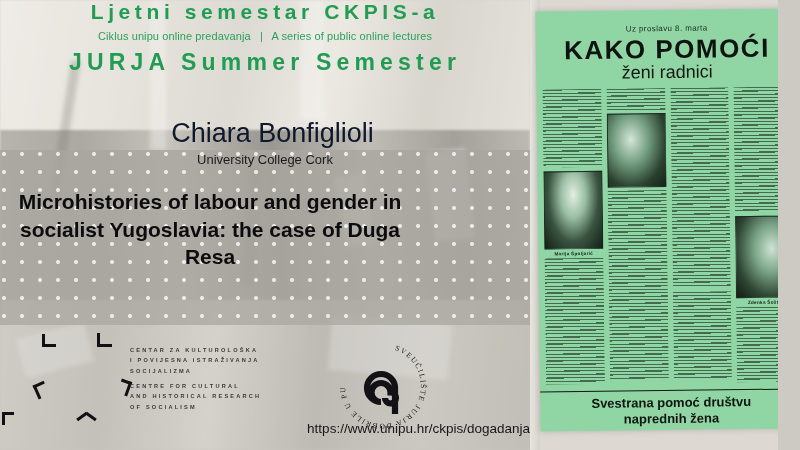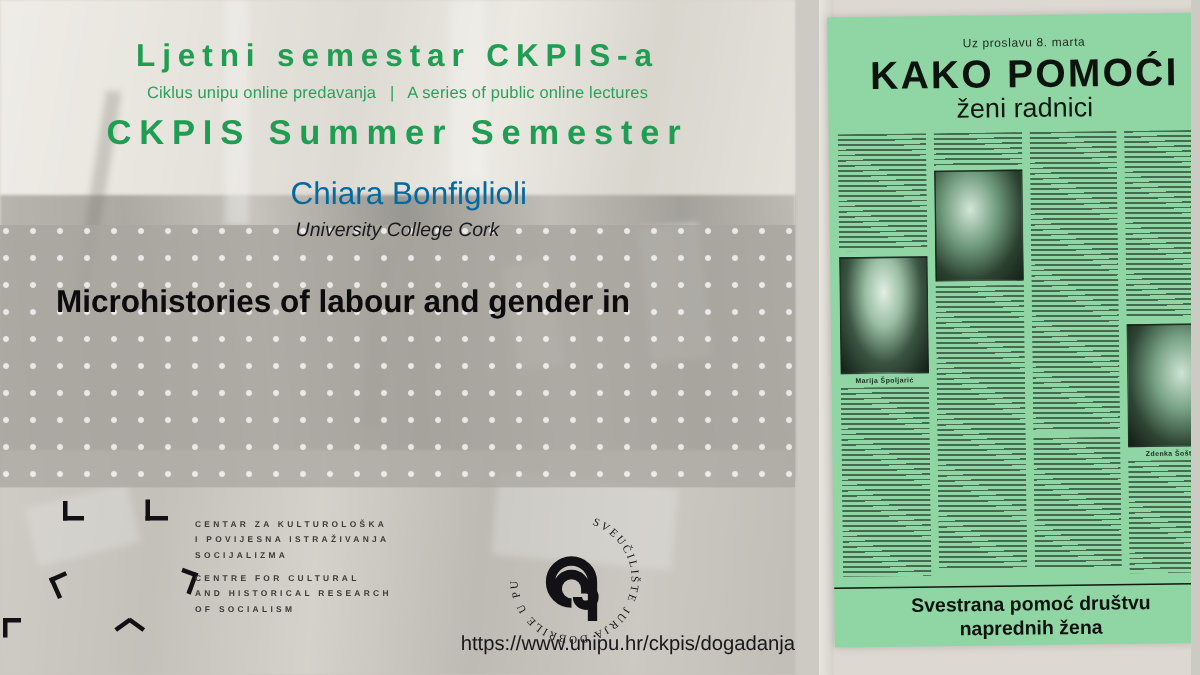--- a/index.html
+++ b/index.html
@@ -47,38 +47,38 @@
   .dotband.mid{top:150px;height:175px;}
   .plainband{
     position:absolute;left:0;width:530px;
     background:rgba(185,183,176,.55);
   }
 
   
   .hdr{position:absolute;left:0;top:0;width:530px;text-align:center;}
   .hdr-line1{
     color:#1f9d52;font-weight:bold;font-size:21px;letter-spacing:4.6px;
-    margin-top:26px;white-space:nowrap;
+    white-space:nowrap;
   }
   .hdr-sub{
     color:#2aa15b;font-size:11px;margin-top:6px;letter-spacing:.1px;
   }
   .hdr-sub .sep{padding:0 6px;}
   .hdr-line2{
     color:#1f9d52;font-weight:bold;font-size:23px;letter-spacing:5.2px;
     margin-top:7px;white-space:nowrap;
   }
 
   
   .speaker{position:absolute;left:0;top:118px;width:530px;text-align:center;}
-  .speaker-name{font-size:21px;color:#0369a1;margin-left:15px;}
-  .speaker-aff{font-size:13px;color:#1b1a1e;margin-top:3px;font-style:italic;}
-
-  
-  .talk{position:absolute;left:0;top:188px;width:420px;text-align:right;}
+  .speaker-name{font-size:27px;color:#0f172a;margin-left:15px;}
+  .speaker-aff{font-size:13px;color:#1b1a1e;margin-top:3px;}
+
+  
+  .talk{position:absolute;left:0;top:188px;width:420px;text-align:center;}
   .talk-line{font-size:21px;font-weight:bold;color:#0c0b0e;line-height:1.32;}
 
   
   .infobox{
     position:absolute;left:118px;top:261px;width:296px;
     background:#1e7a45;color:#ffffff;text-align:center;
     padding:6px 0 8px 0;box-sizing:border-box;
   }
   .infobox div{font-size:13.5px;line-height:1.48;}
 
@@ -98,21 +98,21 @@
   .unilogo{position:absolute;left:333px;top:336px;width:100px;height:100px;}
 
   
   .booturl{
     position:absolute;left:0;top:421px;width:530px;text-align:right;
     font-size:13.5px;color:#17161a;
   }
 
   
   .clip{
-    position:absolute;left:546px;top:0;width:248px;height:450px;
+    position:absolute;left:530px;top:0;width:248px;height:450px;
     overflow:hidden;background:#ddd9d2;
   }
   .clip .page{
     position:absolute;left:8px;top:10px;width:262px;height:420px;
     background:#8fd6a4;
     transform:rotate(-0.7deg);
     box-shadow:0 0 6px rgba(0,0,0,.18);
     overflow:hidden;
   }
   .clip .kicker{
@@ -217,30 +217,31 @@
       <i style="left:0;top:0;width:12px;height:3px;"></i>
   </div>
 
   <div class="hdr">
     <div class="hdr-line1">Ljetni semestar CKPIS-a</div>
     <div class="hdr-sub">
       <span>Ciklus unipu online predavanja</span>
       <span class="sep">|</span>
       <span>A series of public online lectures</span>
     </div>
-    <div class="hdr-line2">CKPIS Summer Semester</div>
+    <div class="hdr-line2">JURJA Summer Semester</div>
   </div>
 
   <div class="speaker">
     <div class="speaker-name">Chiara Bonfiglioli</div>
     <div class="speaker-aff">University College Cork</div>
   </div>
 
   <div class="talk">
     <div class="talk-line">Microhistories of labour and gender in</div>
+    <div class="talk-line">socialist Yugoslavia: the case of Duga Resa</div>
   </div>
 
 
   <div class="orgtext">
     <span>CENTAR ZA KULTUROLOŠKA</span><br>
     <span>I POVIJESNA ISTRAŽIVANJA</span><br>
     <span>SOCIJALIZMA</span>
     <span class="gap"></span>
     <span>CENTRE FOR CULTURAL</span><br>
     <span>AND HISTORICAL RESEARCH</span><br>

